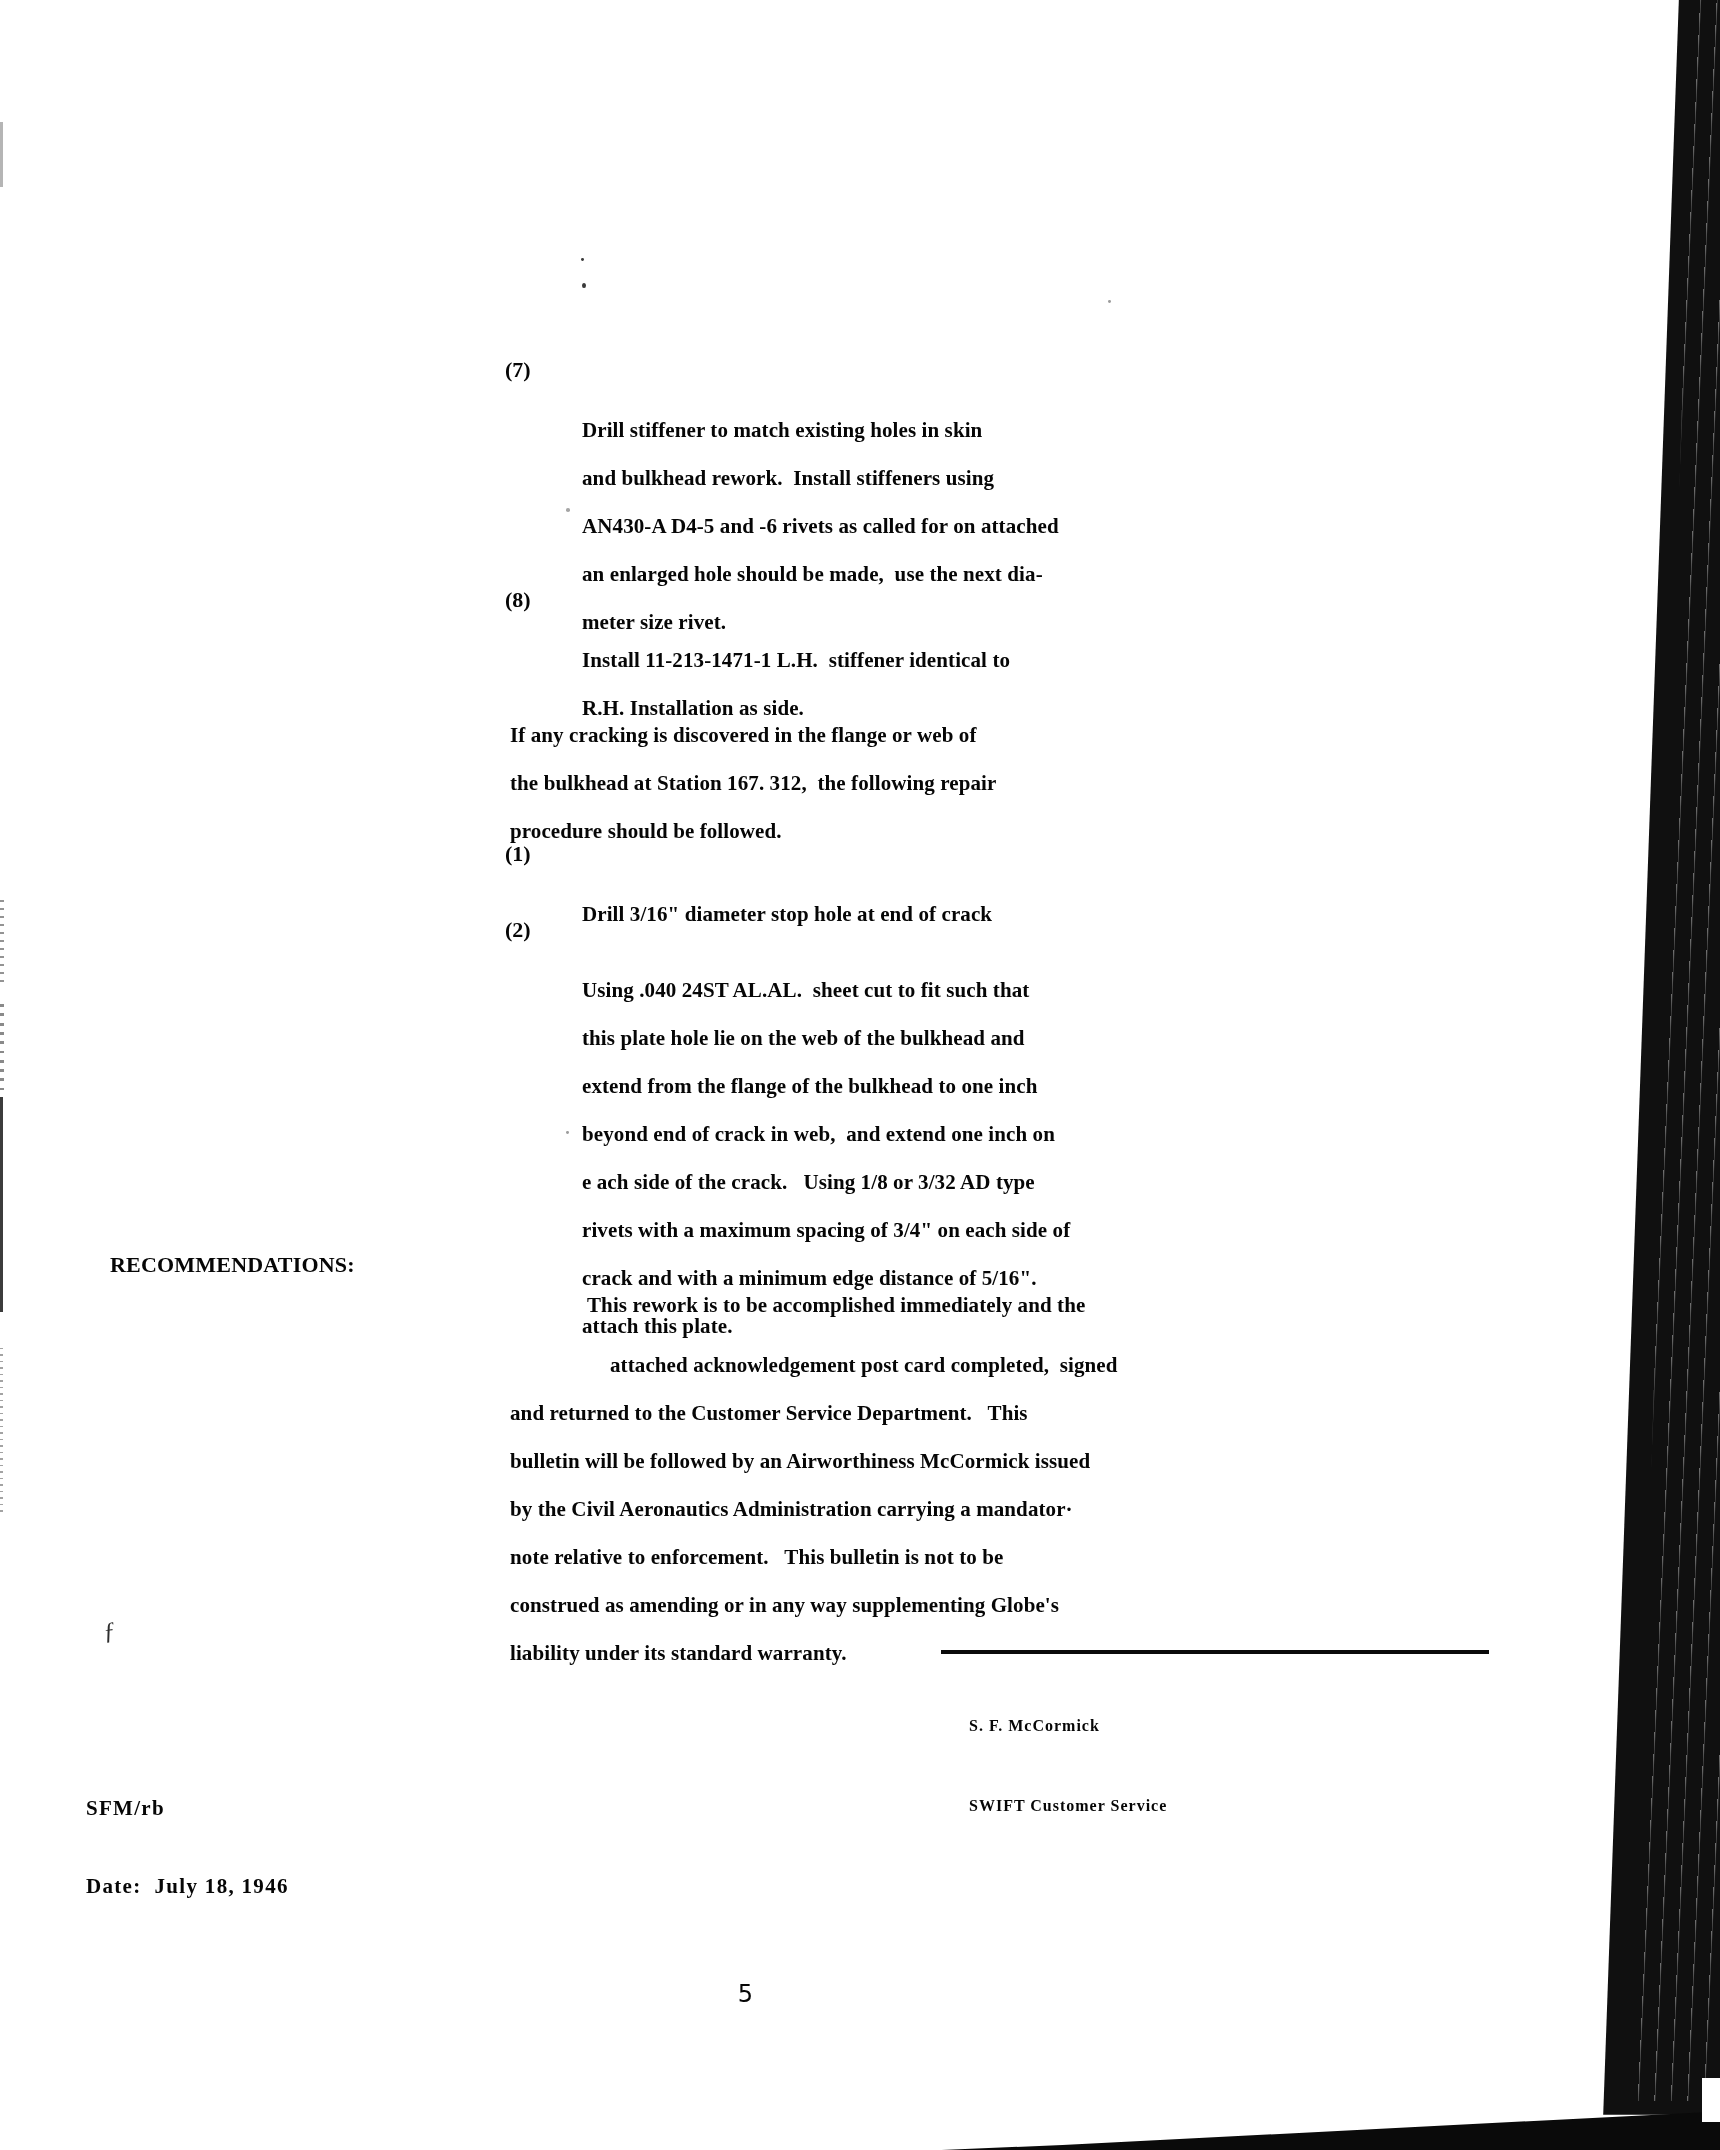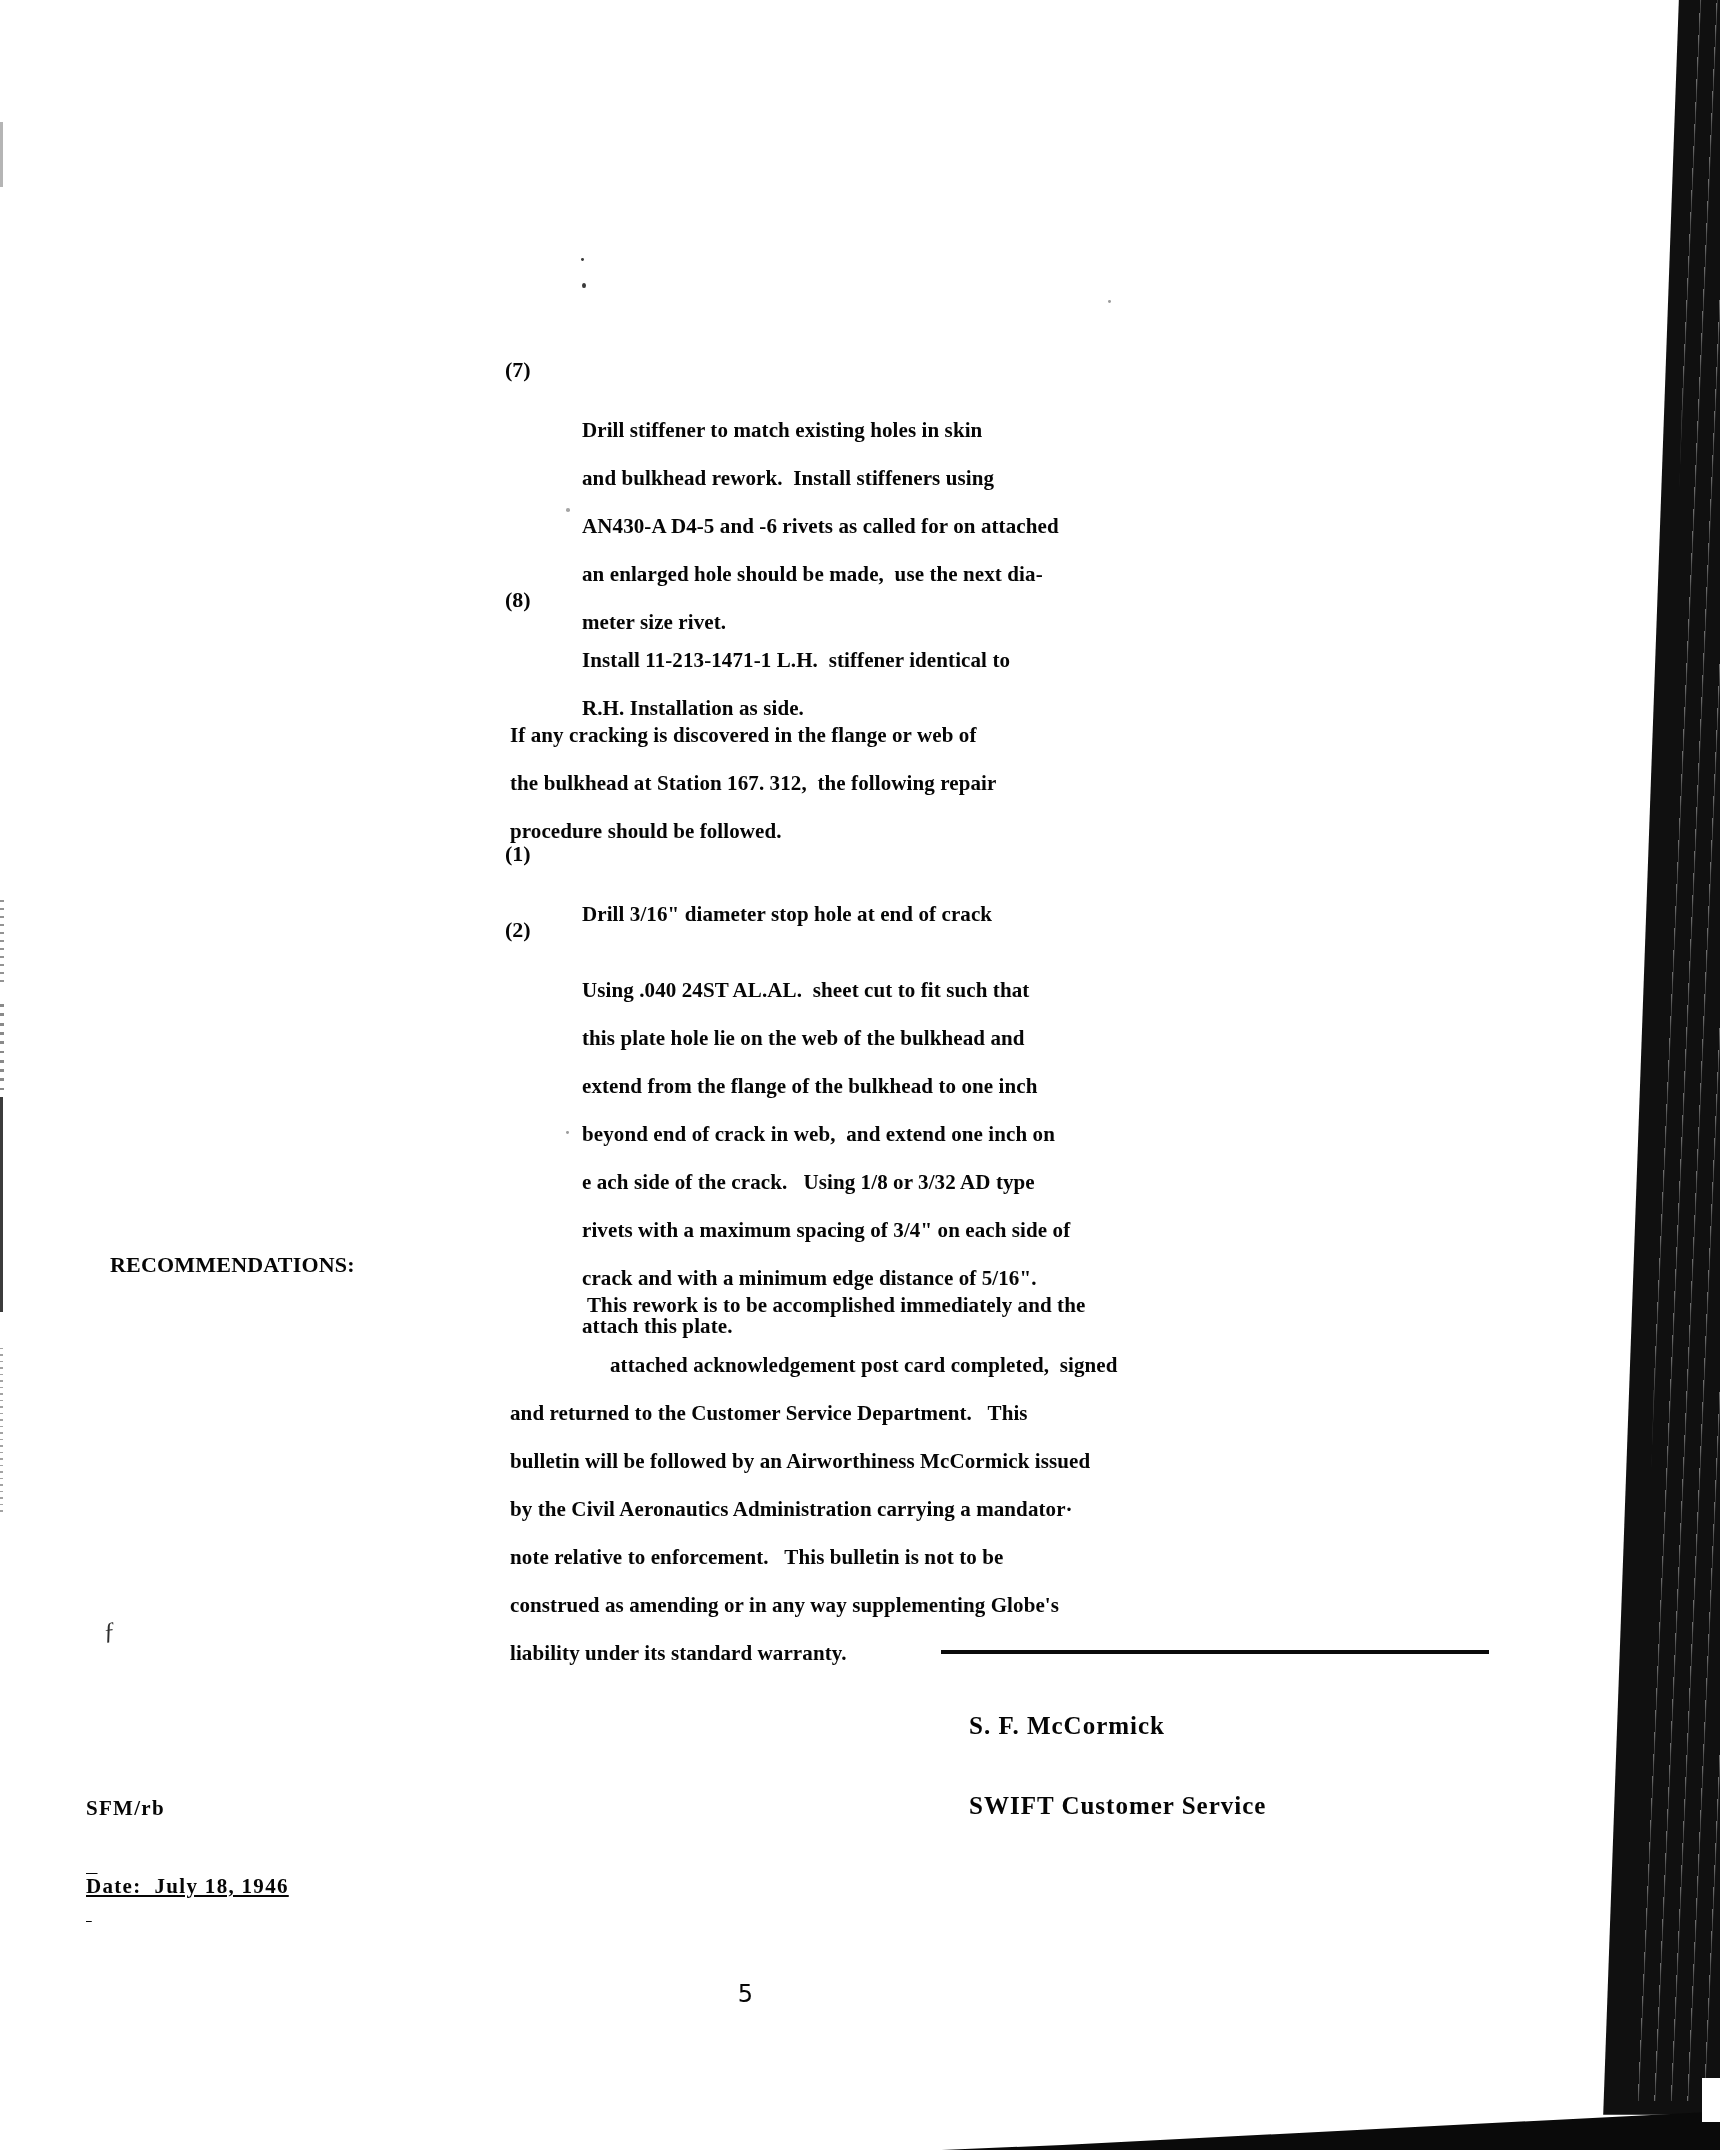--- a/index.html
+++ b/index.html
@@ -167,28 +167,28 @@
   #sig-rule {
     left: 941px;
     top: 1650px;
     width: 548px;
     height: 3.6px;
     background: #0a0a0a;
   }
   #sig-block {
     left: 969px;
     top: 1660px;
-    font-size: 25px;
+    font-size: 16px;
     line-height: 26.5px;
     font-weight: 700;
     letter-spacing: 1px;
   }
 
   #initials { left: 86px; top: 1772px; }
-  #date-line { left: 86px; top: 1850px; text-decoration: underline; }
+  #date-line { left: 86px; top: 1850px; }
   #initials .body-line, #date-line .body-line { letter-spacing: 1.3px; }
 
   #pen-mark {
     left: 103px;
     top: 1619px;
     font-size: 24.4px;
     line-height: 24.4px;
     font-style: italic;
     color: #2d2d2d;
     transform: rotate(-8deg);

